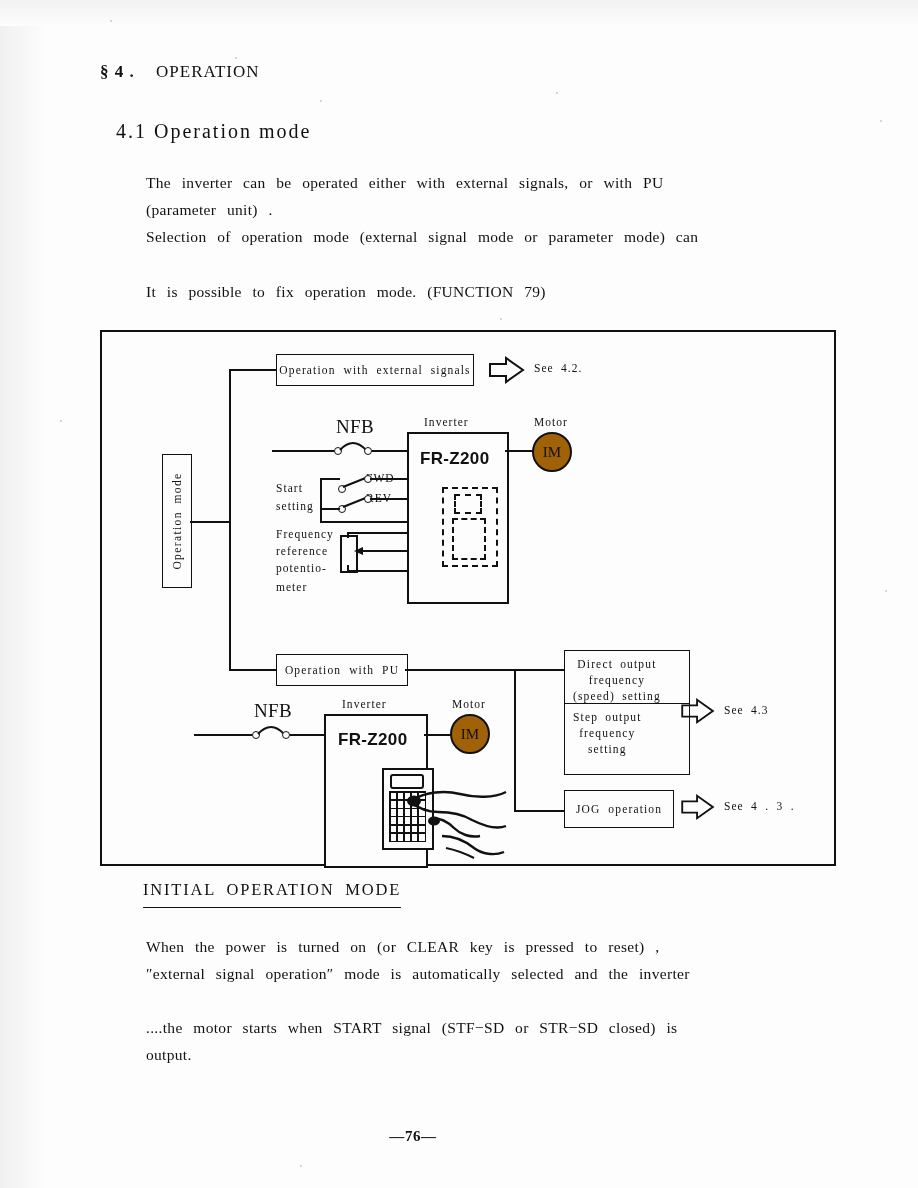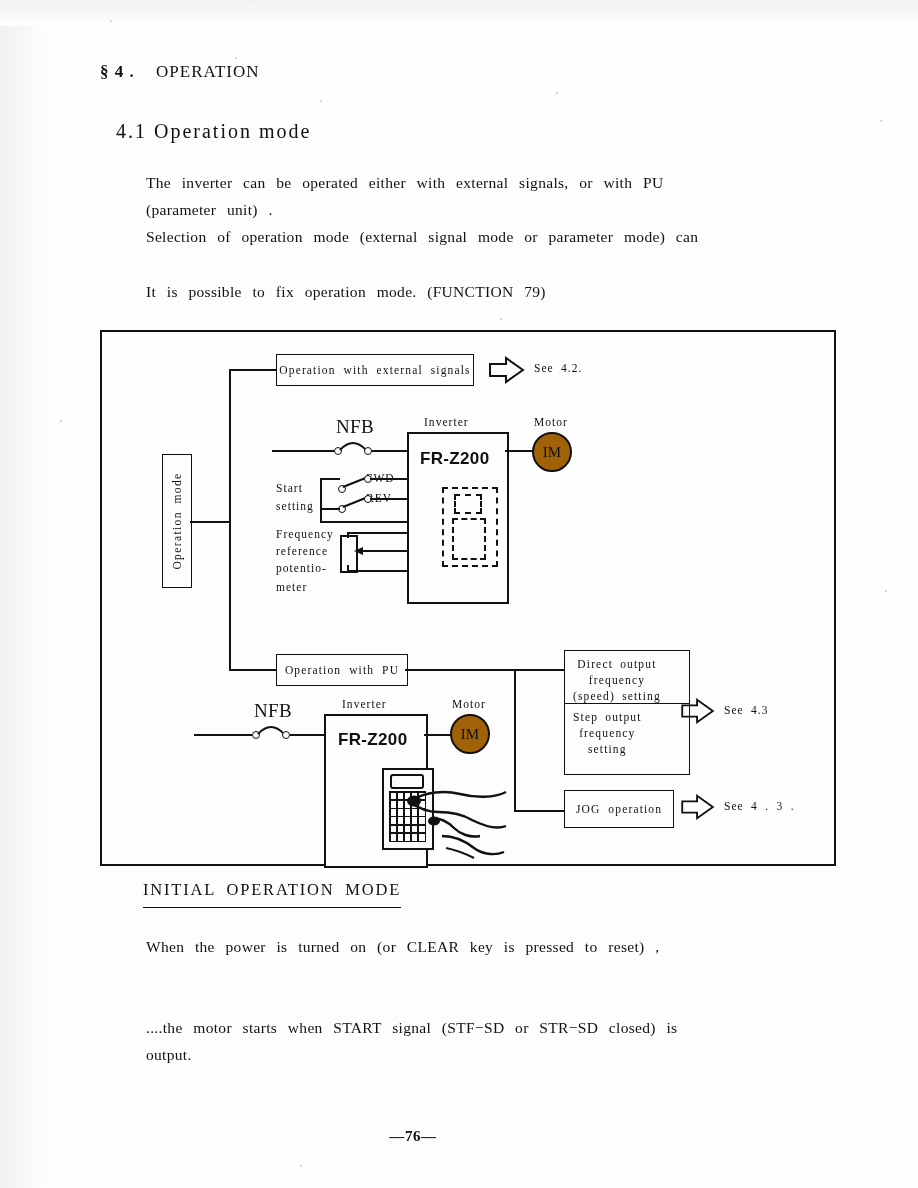--- a/index.html
+++ b/index.html
@@ -408,20 +408,21 @@
     </div>
     <svg class="d" style="left:578px; top:462px;" width="36" height="26" viewBox="0 0 38 28">
       <polygon points="2,8 18,8 18,2 35,14 18,26 18,20 2,20" fill="none" stroke="#111" stroke-width="2"></polygon>
     </svg>
     <div class="see" style="left:622px; top:468px;">See  4 . 3 .</div>
   </div>
 
   <div class="rule-head">INITIAL  OPERATION  MODE</div>
 
   <div class="para spread" style="left:146px; top:938px;">When  the  power  is  turned  on (or  CLEAR  key  is  pressed  to  reset) ,</div>
+  <div class="para spread" style="left:146px; top:965px;"> ″external  signal  operation″ mode  is  automatically  selected  and  the  inverter</div>
   <div class="para spread" style="left:146px; top:1019px;">....the  motor  starts  when  START  signal (STF−SD  or  STR−SD  closed) is</div>
   <div class="para spread" style="left:146px; top:1046px;">output.</div>
 
   <div class="pageno">—76—</div>
 
   <div class="speck" style="left:110px; top:20px;"></div>
   <div class="speck" style="left:235px; top:57px;"></div>
   <div class="speck" style="left:320px; top:100px;"></div>
   <div class="speck" style="left:556px; top:92px;"></div>
   <div class="speck" style="left:880px; top:120px;"></div>

